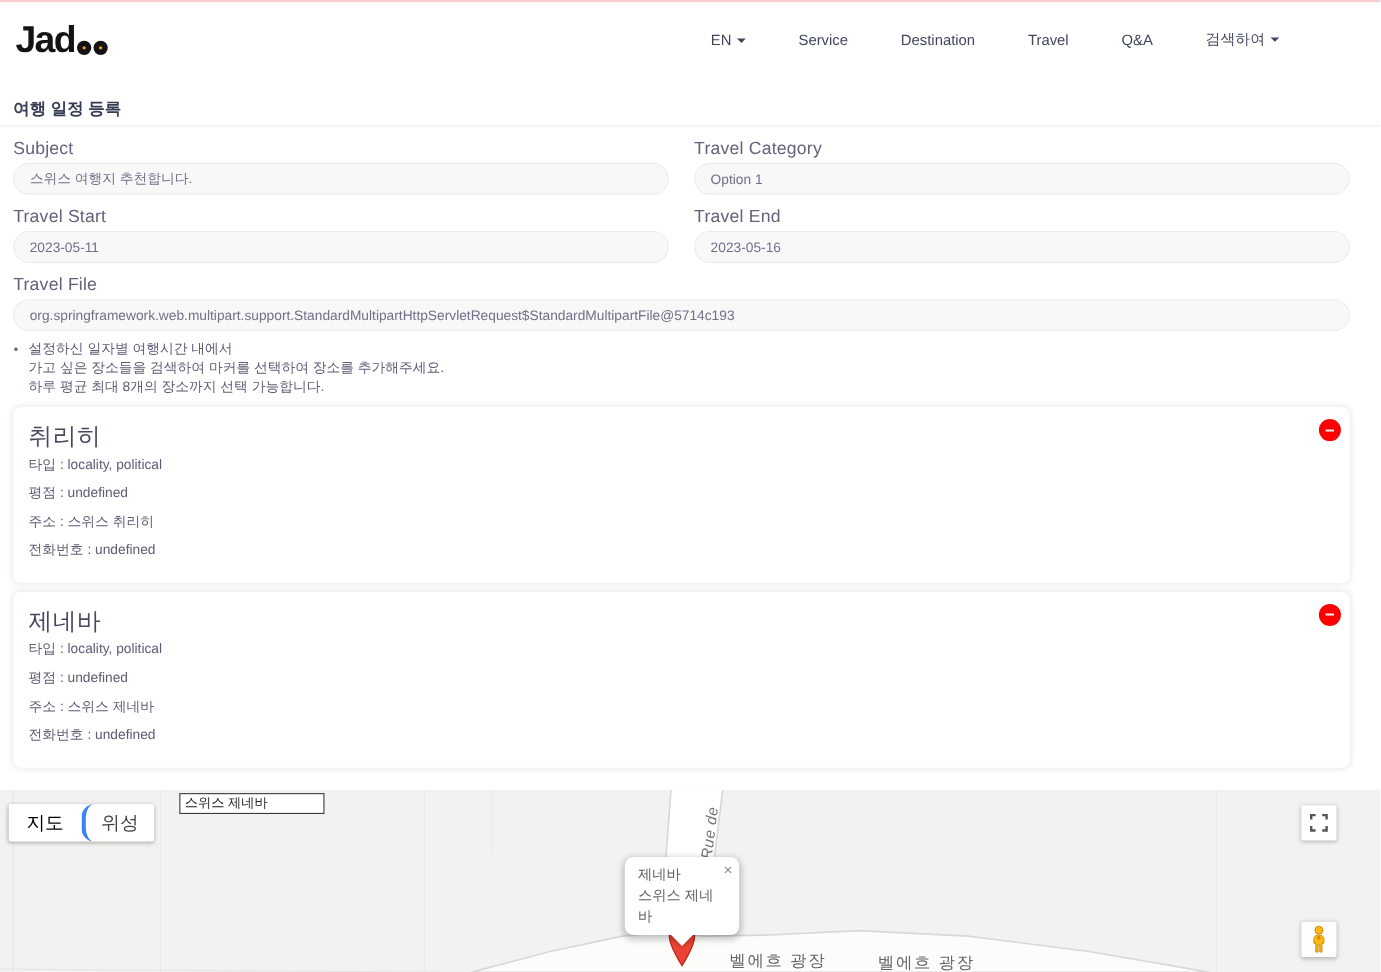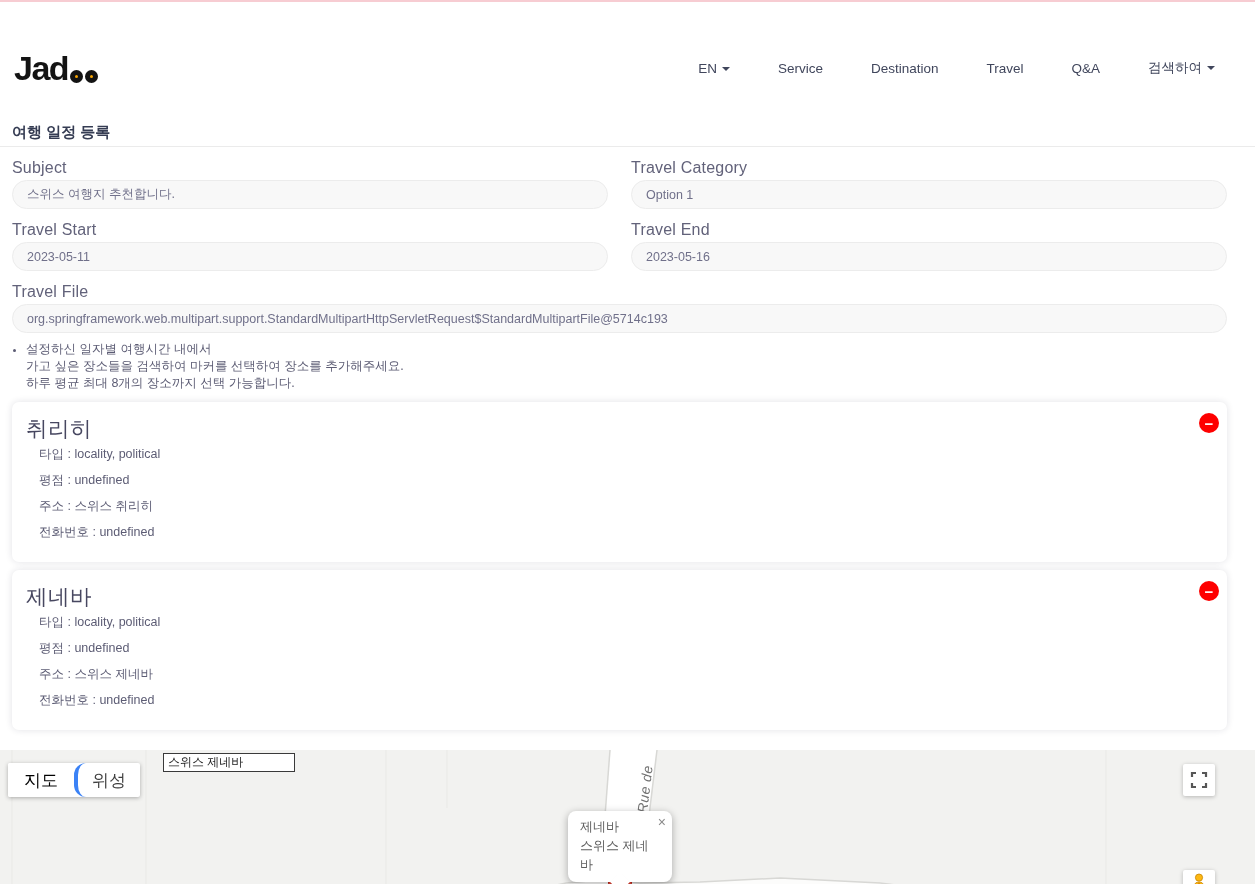--- a/index.html
+++ b/index.html
@@ -4,25 +4,25 @@
 <style>
   * { box-sizing: border-box; }
   html,body { margin:0; padding:0; }
   body {
     width:1255px; height:884px; overflow:hidden; background:#fff;
     font-family:"Liberation Sans", sans-serif; position:relative;
   }
   .topline { height:2px; background:var(--top_bar_pink,#f7ccd2); }
 
   
-  .header { height:68px; display:flex; align-items:center; padding-left:14px;margin-top:32px; }
+  .header { height:68px; display:flex; align-items:center; padding-left:14px; }
   .logo { font-size:34px; font-weight:800; color:#131313; letter-spacing:-1.5px; cursor:pointer; white-space:nowrap; }
   .logo-o { display:inline-block; width:13px; height:13px; border:5.5px solid #131313; border-radius:50%;
             background:var(--brand_orange,#F5A302); transform:translateY(3px); margin-left:2px; }
-  .nav { margin-left:auto; display:flex; align-items:center; gap:48px; padding-right:40px;
+  .nav { margin-left:auto; display:flex; align-items:center; gap:48px; padding-right:92px;
          font-size:13.5px; color:#40465c; font-weight:500; }
   .nav a { color:#40465c; text-decoration:none; cursor:pointer; white-space:nowrap; }
   .caret { display:inline-block; width:0; height:0; border-left:4px solid transparent; border-right:4px solid transparent;
            border-top:4px solid #40465c; margin-left:5px; vertical-align:middle; }
 
   
   .page-title { margin:21px 12px 0; font-size:15px; line-height:17px; font-weight:600; color:#353c53; }
   .divider { margin-top:6px; border-top:1px solid #ebebeb; height:0; }
 
   
@@ -36,21 +36,21 @@
   
   ul.notice { margin:8px 0 0 26px; padding:0; list-style:disc; color:#5c5c74; }
   ul.notice li { font-size:12.5px; line-height:17px; }
   ul.notice li::marker { color:#5c5c74; font-size:11px; }
 
   
   .place-card { position:relative; margin:10px 28px 0 12px; height:160px; background:#fff;
                 border-radius:7px; box-shadow:0 0 7px rgba(30,30,60,.13); padding:12px 14px; }
   .place-card + .place-card { margin-top:8px; }
   .pname { margin:0; font-size:21.5px; line-height:30px; font-weight:400; color:#474760; letter-spacing:.5px; }
-  .pfield { font-size:12.5px; line-height:13px; color:#5c5c74; font-weight:500; margin-top:13px;margin-left:13px; }
+  .pfield { font-size:12.5px; line-height:13px; color:#5c5c74; font-weight:500; margin-top:13px; }
   .pfield:first-of-type { margin-top:4px; }
   .remove-btn { position:absolute; top:11px; right:8px; width:20px; height:20px; border-radius:50%;
                 background:var(--remove_red,#fe0000); color:#fff; border:none; padding:0;
                 display:flex; align-items:center; justify-content:center;
                 font-size:15px; font-weight:700; line-height:1; cursor:pointer; }
 
   
   .map { position:relative; margin-top:20px; width:1255px; height:166px; background:#f2f2f0; overflow:hidden; cursor:grab; }
   .map svg.roads { position:absolute; left:0; top:0; z-index:0; }
   .street-label { position:absolute; z-index:1; font-size:15px; font-weight:500; color:#636363; letter-spacing:1.5px;

